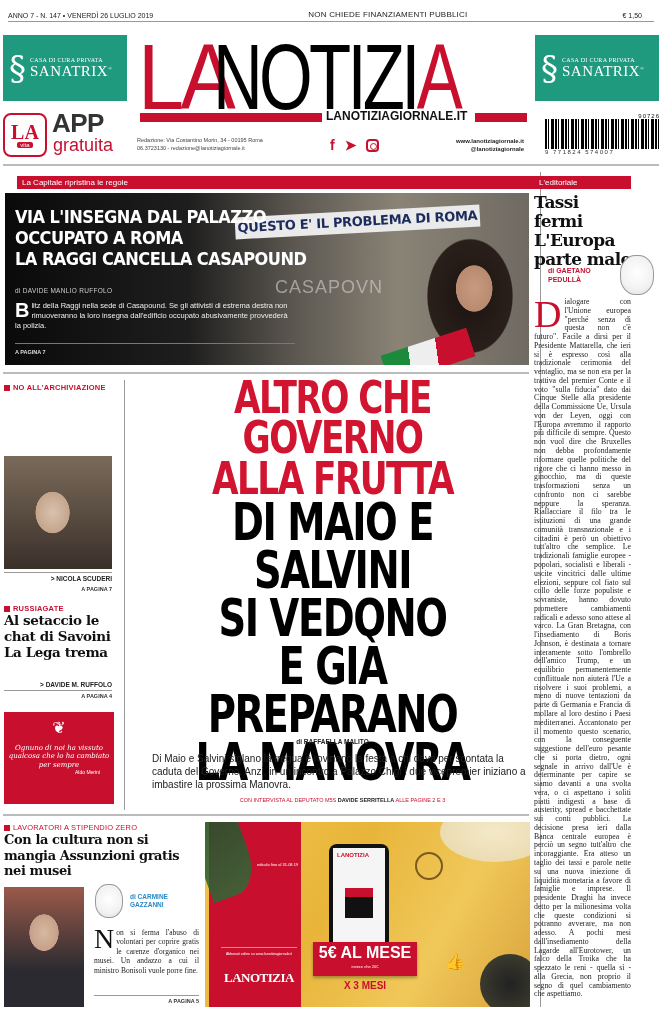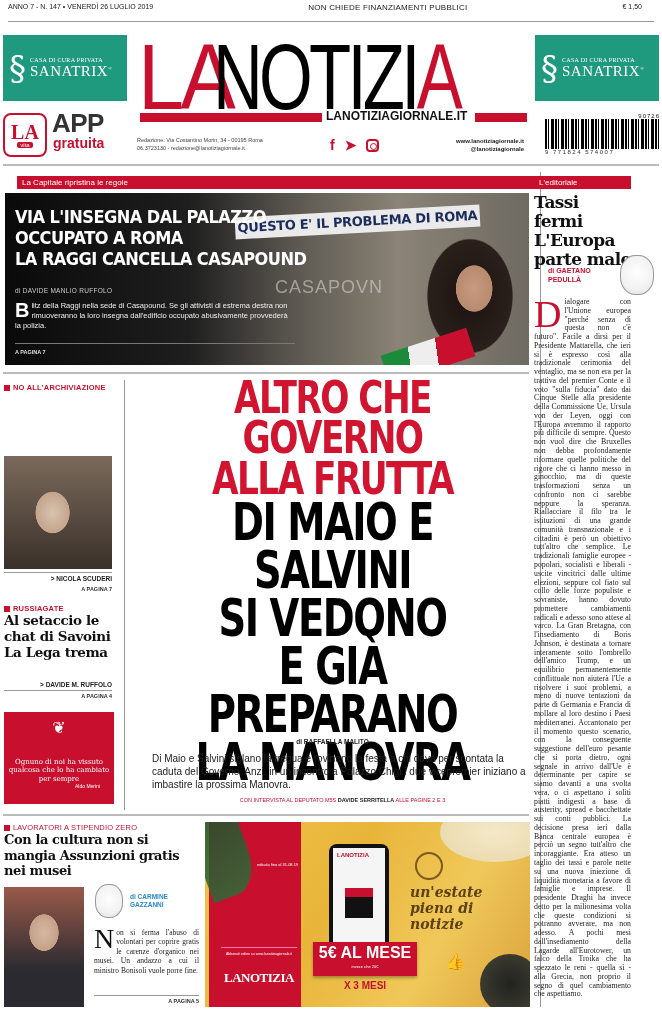--- a/index.html
+++ b/index.html
@@ -1,35 +1,35 @@
 <!DOCTYPE html>
 <html><head>
 <meta charset="utf-8">
 <style>
 *{margin:0;padding:0;box-sizing:border-box}
 body{width:662px;height:1010px;background:#fff;position:relative;overflow:hidden;font-family:"Liberation Sans",sans-serif;color:#111}
 .abs{position:absolute}
-.topbar{left:8px;right:20px;top:3px;height:16px;font-size:7px;color:#222;display:flex;justify-content:space-between;align-items:flex-start}
+.topbar{left:8px;right:20px;top:3px;height:16px;font-size:7px;color:#222;display:flex;justify-content:space-between;align-items:flex-end}
 .topbar .mid{font-size:8px;letter-spacing:.2px}
 .hr{position:absolute;height:2px;background:#bbb}
 .sanatrix{background:#1f9a7f;color:#fff;display:flex;align-items:center;padding:4px 6px}
 .sanatrix .logo{font-family:"DejaVu Serif",serif;font-size:34px;line-height:1;margin-right:4px;color:#fff}
 .sanatrix .t1{font-family:"Liberation Serif",serif;font-size:6px;letter-spacing:.3px}
 .sanatrix .t2{font-family:"Liberation Serif",serif;font-size:15px;letter-spacing:.5px}
 .masthead{left:138px;top:32px;width:390px;height:84px;display:flex;align-items:flex-end;font-family:"Liberation Sans",sans-serif;font-weight:bold}
 .masthead .la{color:#c8102e;font-size:92px;line-height:.85;letter-spacing:-4px;font-weight:normal;transform:scaleX(.9);transform-origin:left}
 .masthead .notizi{color:#000;font-size:92px;line-height:.85;letter-spacing:-5px;font-weight:normal;margin-left:-30px;transform:scaleX(.75);transform-origin:left}
 .masthead .a2{color:#c8102e}
 .redbar{background:#c8102e}
 .site-url{font-size:12px;font-weight:bold;color:#111}
 .app-box{left:3px;top:113px;width:44px;height:44px;border:2px solid #c8102e;border-radius:8px;background:#fff;display:flex;align-items:center;justify-content:center;flex-direction:column}
 .app-box .la{color:#c8102e;font-family:"Liberation Serif",serif;font-size:20px;font-weight:bold;line-height:1}
 .app-box .vita{background:#c8102e;color:#fff;font-size:6px;padding:0 3px;border-radius:2px}
 .app-title{left:52px;top:110px;font-size:26px;font-weight:bold;color:#333;line-height:1;letter-spacing:-.5px}
-.app-sub{left:53px;top:136px;font-size:14px;font-weight:bold;color:#c8102e;line-height:1}
+.app-sub{left:53px;top:136px;font-size:18px;font-weight:normal;color:#c8102e;line-height:1}
 .redazione{left:137px;top:137px;font-size:5.5px;color:#444;line-height:1.4}
 .social{left:330px;top:137px;display:flex;gap:10px;align-items:center}
 .social span{color:#c8102e;font-weight:bold;font-size:14px}
 .social .ig{width:13px;height:13px;border:2px solid #c8102e;border-radius:4px;position:relative}
 .social .ig::after{content:"";position:absolute;left:2px;top:2px;width:5px;height:5px;border:1.5px solid #c8102e;border-radius:50%}
 .webinfo{left:428px;top:137px;font-size:6px;font-weight:bold;text-align:right;width:96px;line-height:1.35;color:#222}
 .barcode{left:545px;top:113px;width:115px;height:40px}
 .barcode .bars{height:30px;background:repeating-linear-gradient(90deg,#000 0 2px,#fff 2px 3px,#000 3px 4px,#fff 4px 6px,#000 6px 9px,#fff 9px 10px)}
 .barcode .num{font-size:6px;letter-spacing:1.5px;color:#333}
 .sect-bar{background:#c8102e;color:#fff;font-size:8px;padding:1px 5px;height:13px;line-height:11px}
@@ -46,21 +46,21 @@
 .hero .sash{position:absolute;left:378px;top:148px;width:90px;height:30px;background:linear-gradient(100deg,#1b8a3a 0 30%,#eee 30% 60%,#c8102e 60%);transform:rotate(-18deg)}
 .col-left{left:4px;width:123px}
 .kicker{font-size:7.5px;color:#c8102e;font-weight:bold;display:flex;align-items:center;gap:3px;letter-spacing:.2px}
 .kicker::before{content:"";width:6px;height:6px;background:#c8102e;display:inline-block}
 .side-title{font-family:"DejaVu Serif",serif;font-weight:bold;font-size:14px;line-height:1.18;color:#111;letter-spacing:-.4px}
 .byline-r{font-size:6.5px;font-weight:bold;text-align:right;color:#222}
 .pgsm{font-size:5.5px;font-weight:bold;text-align:right;color:#333}
 .photo{background:radial-gradient(ellipse 28px 34px at 45% 50%,#d9c2ae 0,#c4a58c 60%,transparent 62%),linear-gradient(180deg,#7a6a5a,#3a302a)}
 .quote-box{left:4px;top:712px;width:110px;height:92px;background:#c8102e;color:#fff;text-align:center;padding-top:8px}
 .quote-box .feather{font-size:16px;line-height:1}
-.quote-box .q{font-family:"DejaVu Serif",serif;font-size:7px;line-height:1.2;margin-top:22px}
+.quote-box .q{font-family:"DejaVu Serif",serif;font-style:italic;font-size:7px;line-height:1.2;margin-top:8px}
 .quote-box .a{font-size:5px;text-align:right;padding-right:14px}
 .vline{position:absolute;width:1px;background:#999}
 .main-head{left:130px;top:378px;width:405px;text-align:center;font-family:"DejaVu Sans",sans-serif;font-weight:bold;letter-spacing:-2px;transform-origin:center top}
 .main-head .red{color:#d1142f;font-size:44px;line-height:.92;transform:scaleX(.78);display:block}
 .main-head .blk{color:#000;font-size:52px;line-height:.92;transform:scaleX(.74);display:block}
 .main-by{left:130px;top:738px;width:405px;text-align:center;font-size:6.5px;font-weight:bold;color:#222}
 .main-txt{left:152px;top:752px;width:380px;font-size:10px;line-height:1.3;color:#222}
 .main-int{left:150px;top:797px;width:385px;text-align:center;font-size:5.5px;color:#c8102e}
 .main-int b{color:#222}
 .ed-col{left:534px;width:97px}
@@ -254,15 +254,14 @@
         <span class="m">LANOTIZIA</span>
         <div class="r"></div>
       </div>
   </div>
   <div class="price">
     <div class="p">5€ AL MESE</div>
     <div class="o">invece che 20€</div>
   </div>
   <div class="x3">X 3 MESI</div>
   <div class="sun"></div>
-  <div class="estate">un'estate piena di notizie</div>
   <div class="thumb">👍</div>
 </div>
 
 </body></html>

